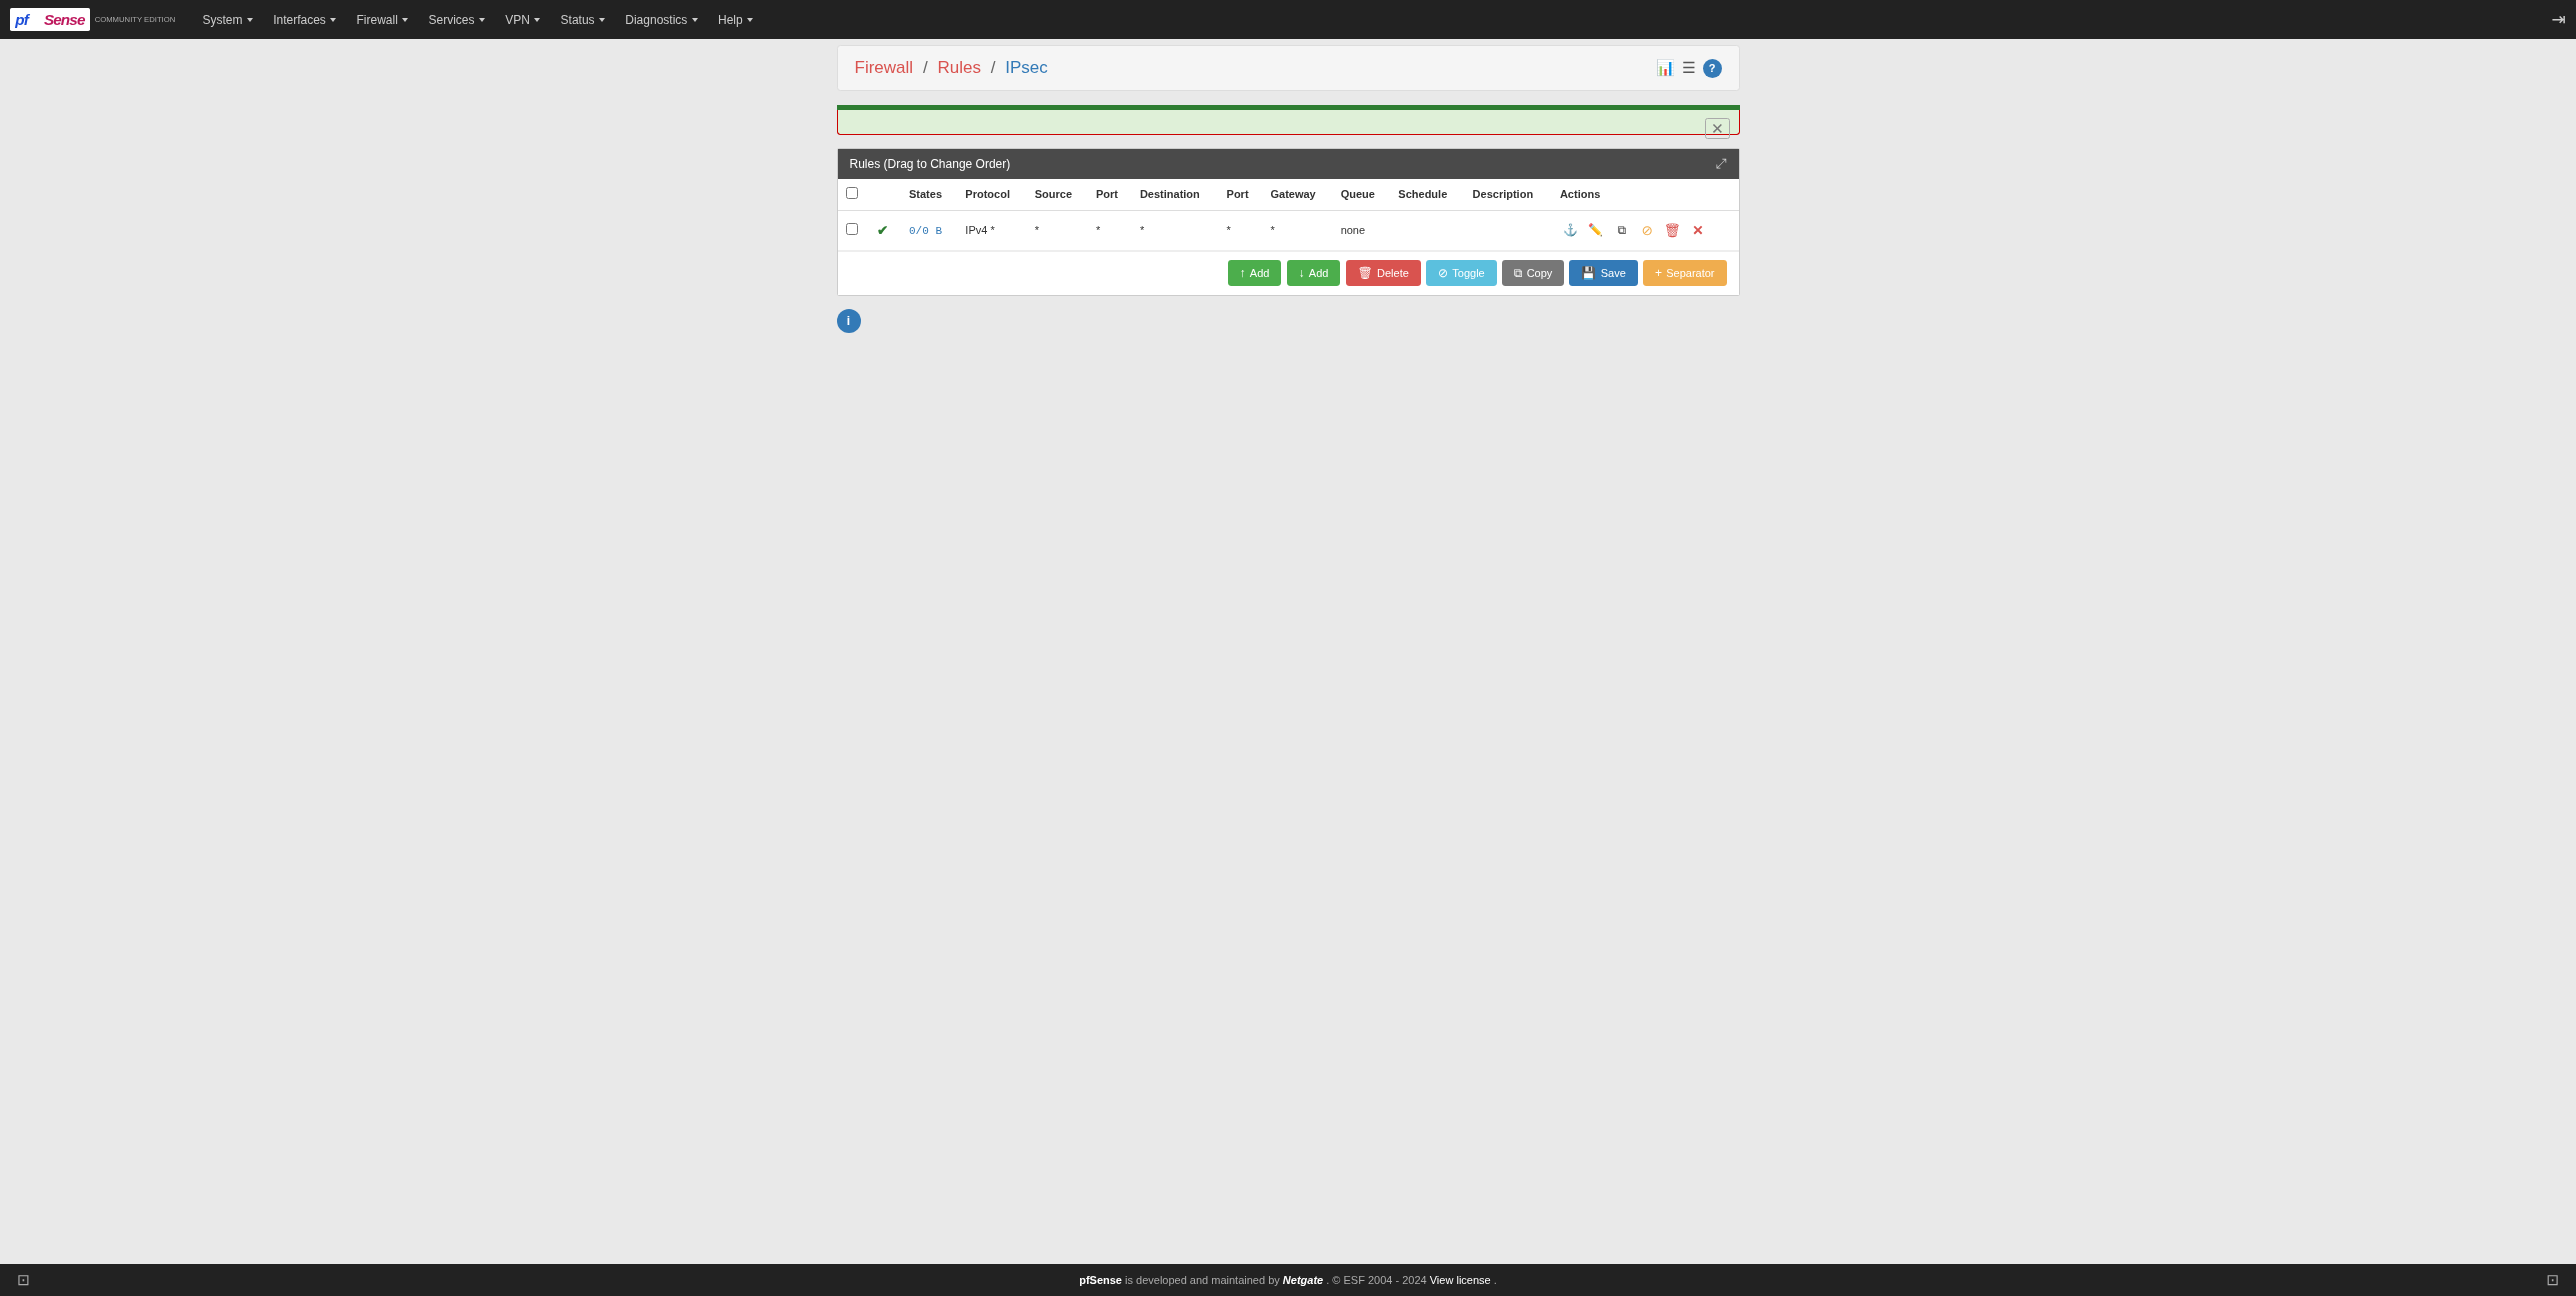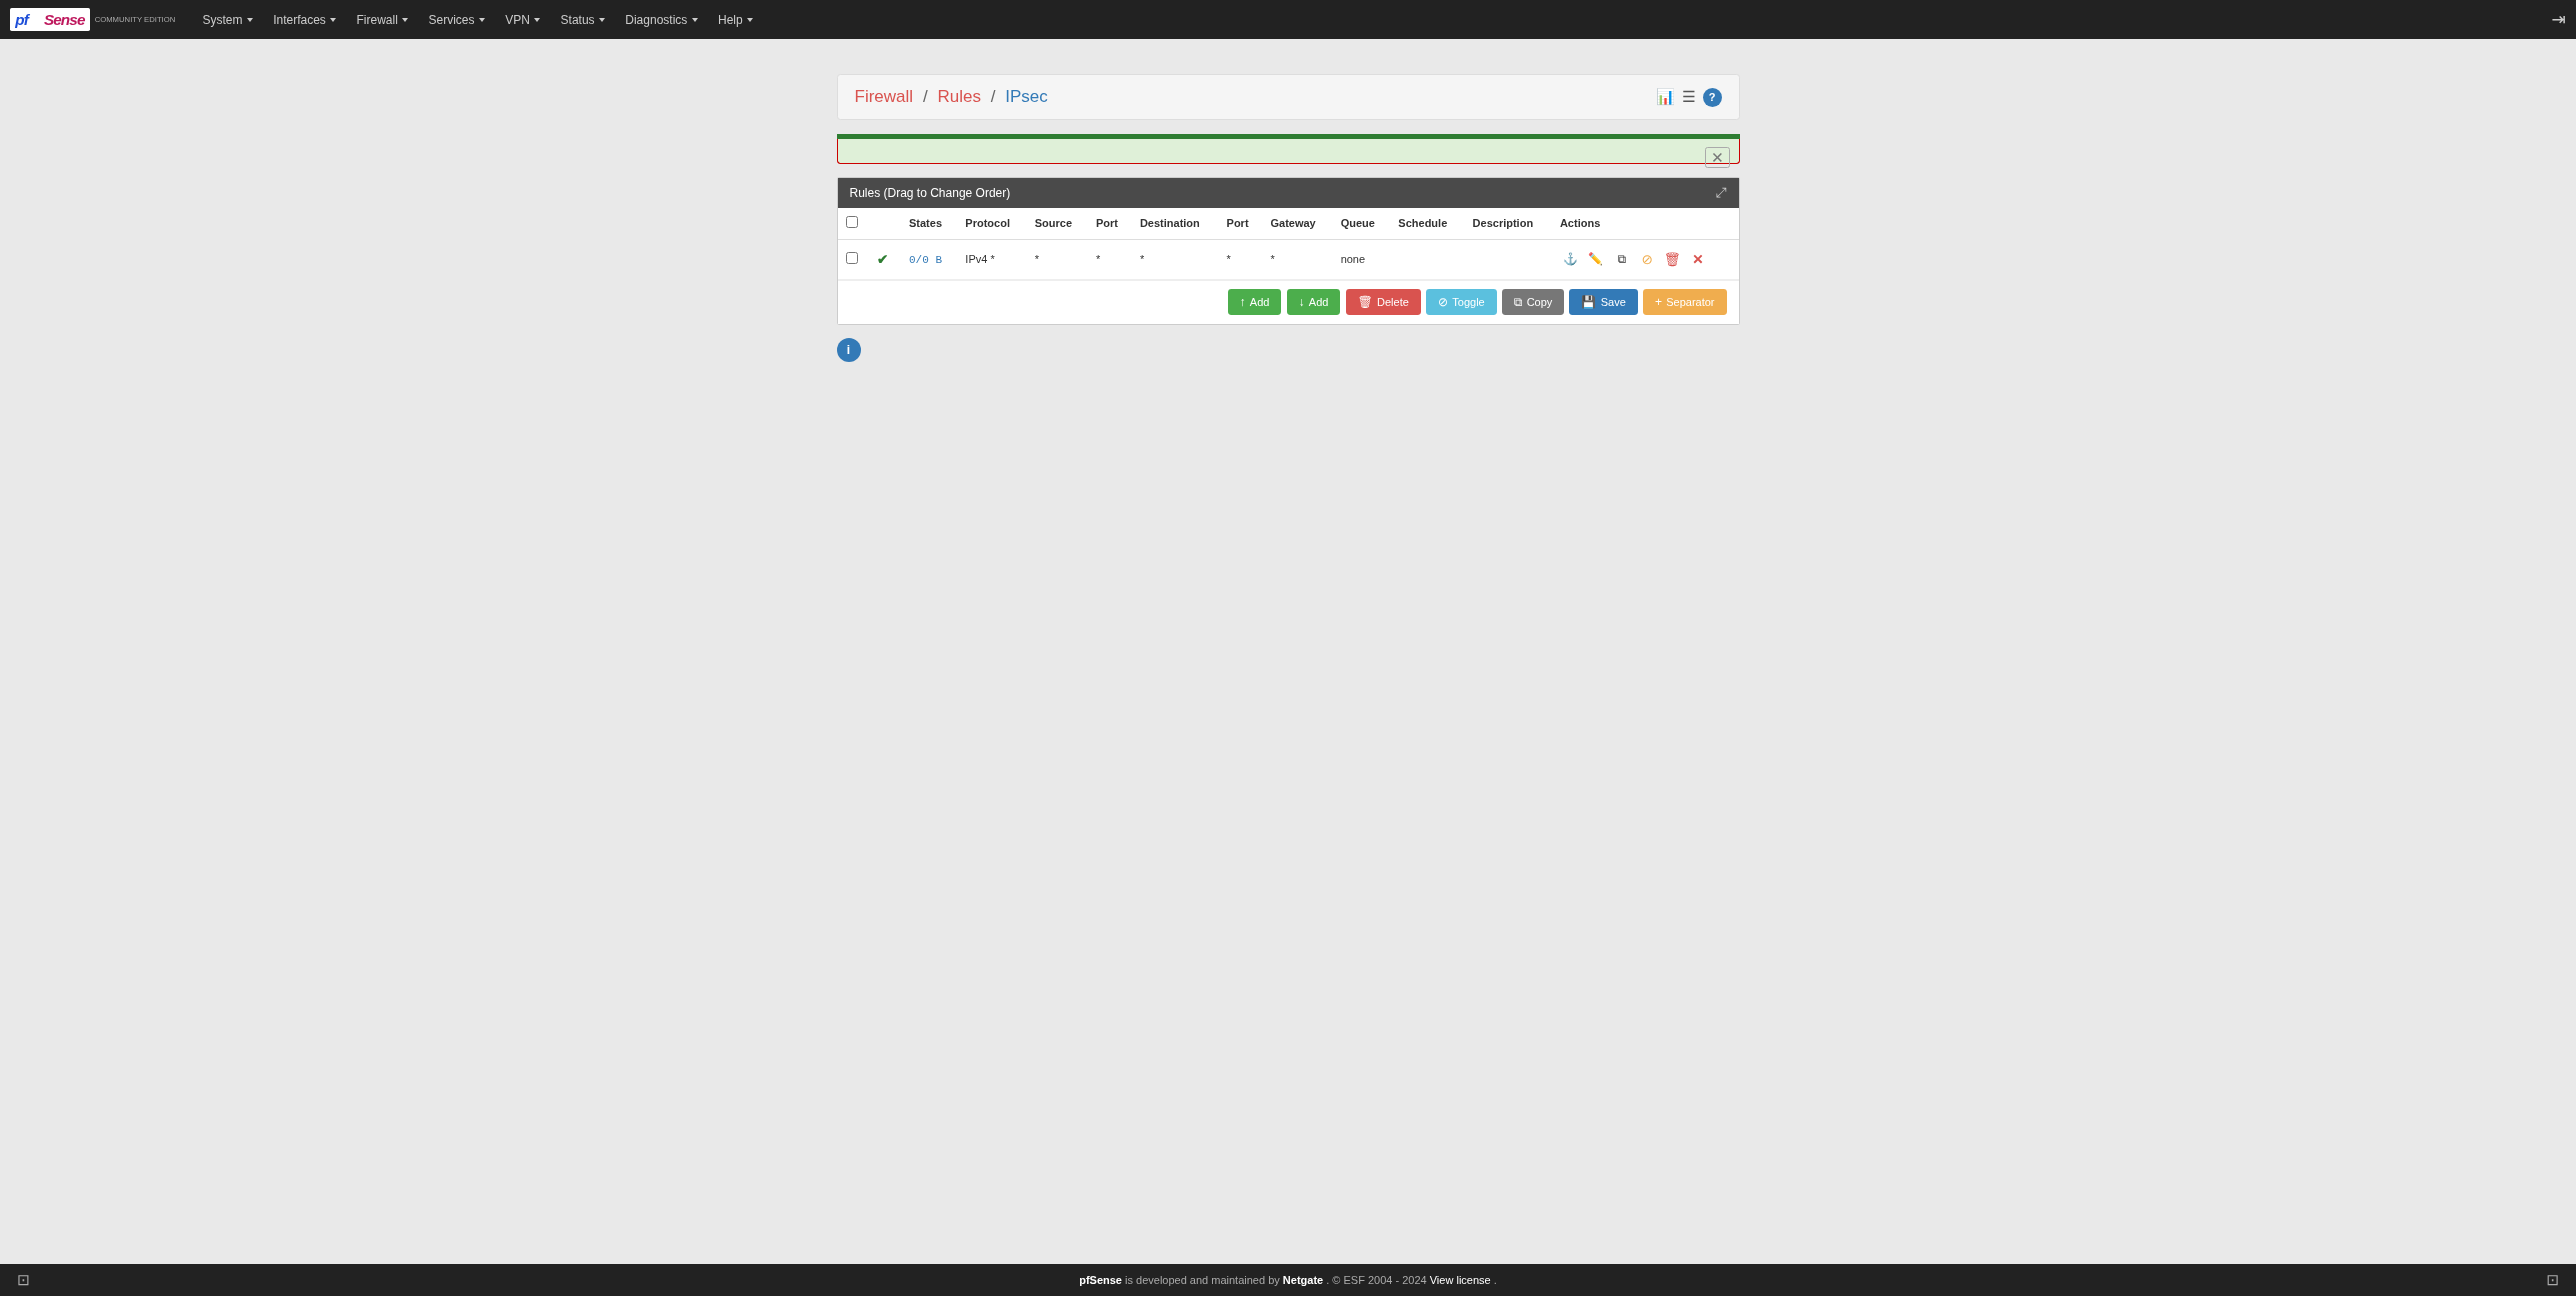--- a/index.html
+++ b/index.html
@@ -67,21 +67,21 @@
     }
     .logout-icon {
       color: #ccc;
       font-size: 17px;
       cursor: pointer;
     }
 
     
     .page-container {
       max-width: 937px;
-      margin: 35px auto;
+      margin: 6px auto;
       padding: 0 17px;
     }
 
     
     .page-header {
       background: #f5f5f5;
       border: 0.9px solid #ddd;
       border-radius: 3.4px;
       padding: 12px 17px;
       display: flex;
@@ -276,21 +276,21 @@
       padding: 10.2px;
       font-size: 11px;
       position: fixed;
       bottom: 0;
       left: 0; right: 0;
       display: flex;
       align-items: center;
       justify-content: center;
     }
     .footer .brand { color: #fff; font-weight: bold; }
-    .footer .netgate { font-weight: bold; color: #fff; }
+    .footer .netgate { font-weight: bold; color: #fff; font-style: italic; }
     .footer .view-license { color: #fff; font-weight: normal; cursor: pointer; }
     .footer-icon {
       position: absolute;
       color: #aaa;
       font-size: 15.3px;
       cursor: pointer;
     }
     .footer-icon.left { left: 17px; }
     .footer-icon.right { right: 17px; }
 

